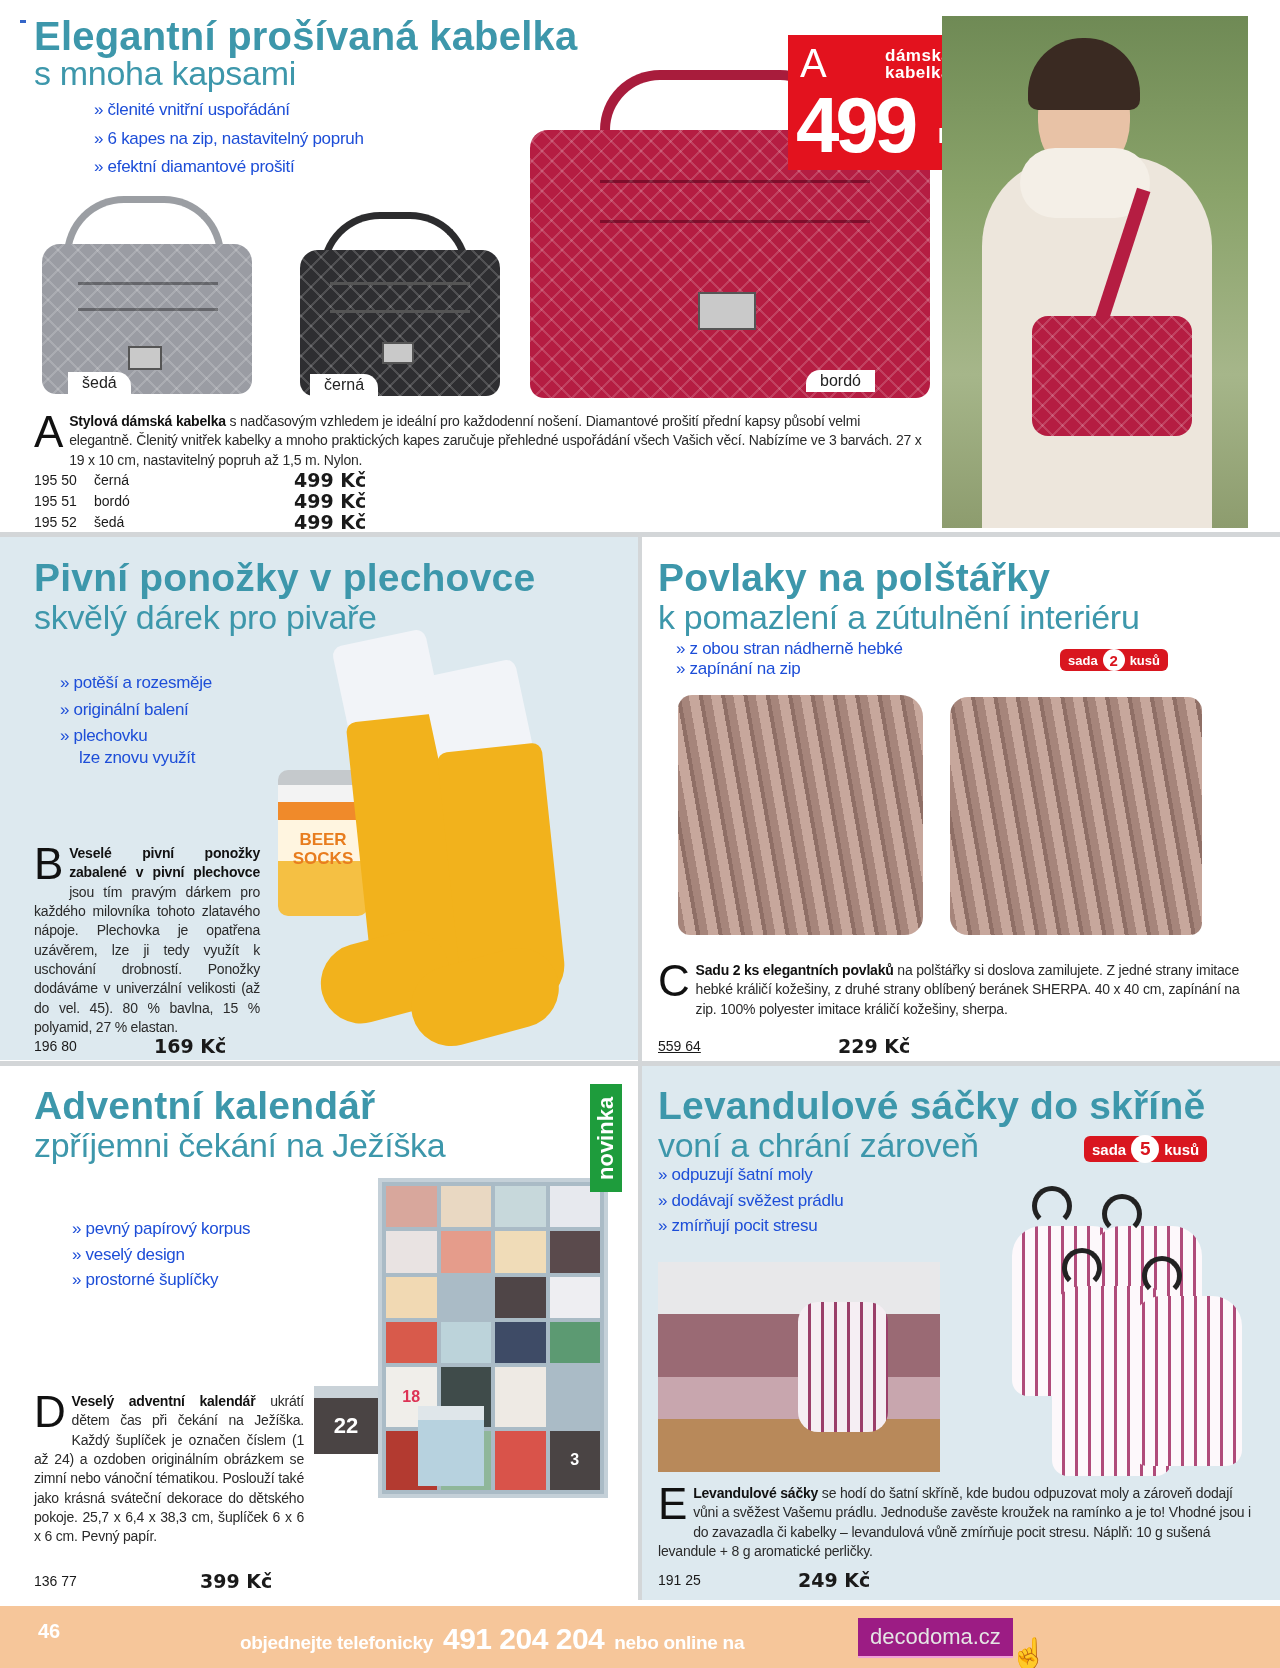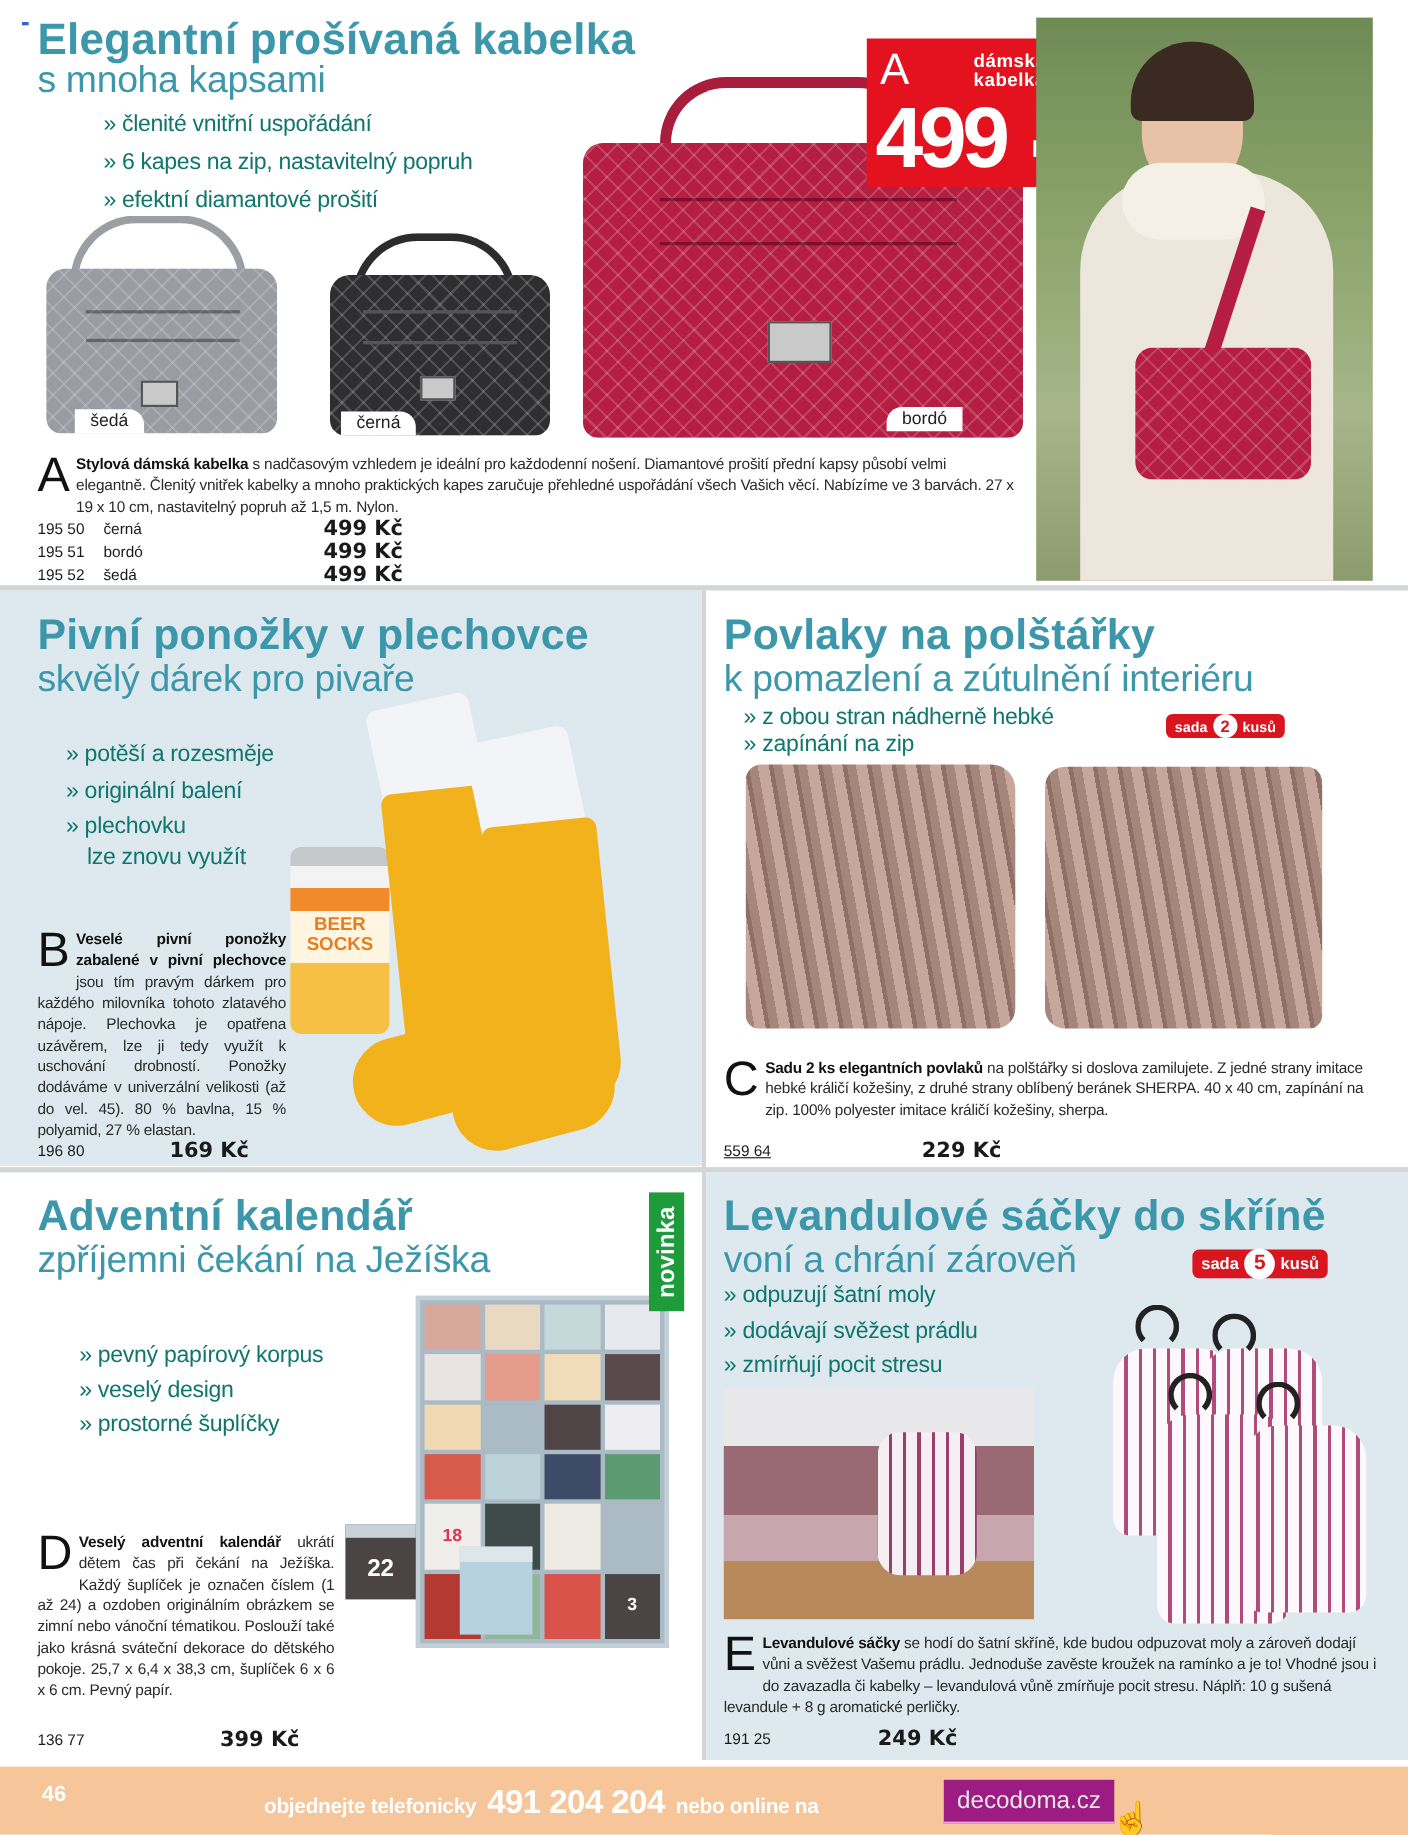--- a/index.html
+++ b/index.html
@@ -1,21 +1,21 @@
 <!DOCTYPE html>
 <html><head>
 <meta charset="utf-8">
 <style>
   * { box-sizing: border-box; margin: 0; padding: 0; }
   html, body { width: 1280px; height: 1668px; background: #ffffff; overflow: hidden; }
   body { font-family: "Liberation Sans", sans-serif; color: #1a1a1a; position: relative; }
   .h-title { font-weight: bold; font-size: 39px; letter-spacing: 0.2px; color: #3d97ab; line-height: 1; }
   .h-sub { font-weight: normal; font-size: 34px; color: #3d97ab; line-height: 1; letter-spacing: -0.3px; }
   .bullets { list-style: none; }
-  .bullets li { font-size: 21px; line-height: 1.5; color: #0f766e; letter-spacing: -0.3px; }
+  .bullets li { font-size: 17px; line-height: 1.5; color: #1d4ed8; letter-spacing: -0.3px; }
   .bullets li::before { content: "» "; }
   .body-text { font-size: 14px; line-height: 1.38; color: #2a2a2a; letter-spacing: -0.2px; }
   .body-text b { color: #111; }
   .dropcap { float: left; font-size: 44px; line-height: 38px; margin-right: 6px; margin-top: 1px; font-weight: normal; color: #111; }
   .code-row { display: flex; font-size: 14px; line-height: 21px; }
   .code-row .code { width: 60px; }
   .code-row .price { font-weight: bold; font-size: 19px; font-family: "DejaVu Sans", sans-serif; }
 
   
   .sec { position: absolute; }
@@ -151,21 +151,21 @@
   <h1 class="h-title" style="position:absolute;left:34px;top:21px;">Pivní ponožky v plechovce</h1>
   <h2 class="h-sub" style="position:absolute;left:34px;top:63px;">skvělý dárek pro pivaře</h2>
   <ul class="bullets" style="position:absolute;left:60px;top:133px;">
     <li>potěší a rozesměje</li>
     <li style="margin-top:1px;">originální balení</li>
     <li style="margin-top:1px;">plechovku</li>
     <li style="padding-left:19px;margin-top:-4px;list-style:none;">lze znovu využít</li>
   </ul>
   <style>#sec-b .bullets li:last-child::before{content:"";}</style>
 
-  <div style="position:absolute;left:264px;top:233px;width:90px;height:170px;border-radius:10px;background:linear-gradient(180deg,#c5c9cc 0 10%,#f3f3f3 10% 22%,#f08a2a 22% 34%,#fff5e0 34% 62%,#f5c043 62% 100%);">
+  <div style="position:absolute;left:278px;top:233px;width:90px;height:146px;border-radius:10px;background:linear-gradient(180deg,#c5c9cc 0 10%,#f3f3f3 10% 22%,#f08a2a 22% 34%,#fff5e0 34% 62%,#f5c043 62% 100%);">
     <div style="position:absolute;left:6px;top:60px;width:78px;text-align:center;font-weight:bold;font-size:17px;color:#e87d1f;line-height:19px;">BEER SOCKS</div>
   </div>
 
   <div style="position:absolute;left:330px;top:100px;width:290px;height:420px;">
     <div style="position:absolute;left:10px;top:0;width:95px;height:95px;background:#f2f4f8;border-radius:10px;transform:rotate(-12deg);"></div>
     <div style="position:absolute;left:30px;top:80px;width:100px;height:280px;background:#f2b21c;border-radius:10px 10px 40px 40px;transform:rotate(-6deg);"></div>
     <div style="position:absolute;left:-10px;top:300px;width:130px;height:80px;background:#f2b21c;border-radius:40px;transform:rotate(-15deg);"></div>
     <div style="position:absolute;left:100px;top:30px;width:95px;height:95px;background:#f2f4f8;border-radius:10px;transform:rotate(-12deg);"></div>
     <div style="position:absolute;left:120px;top:110px;width:105px;height:260px;background:#f2b21c;border-radius:10px 10px 40px 40px;transform:rotate(-6deg);"></div>
     <div style="position:absolute;left:80px;top:320px;width:150px;height:80px;background:#f2b21c;border-radius:40px;transform:rotate(-15deg);"></div>

